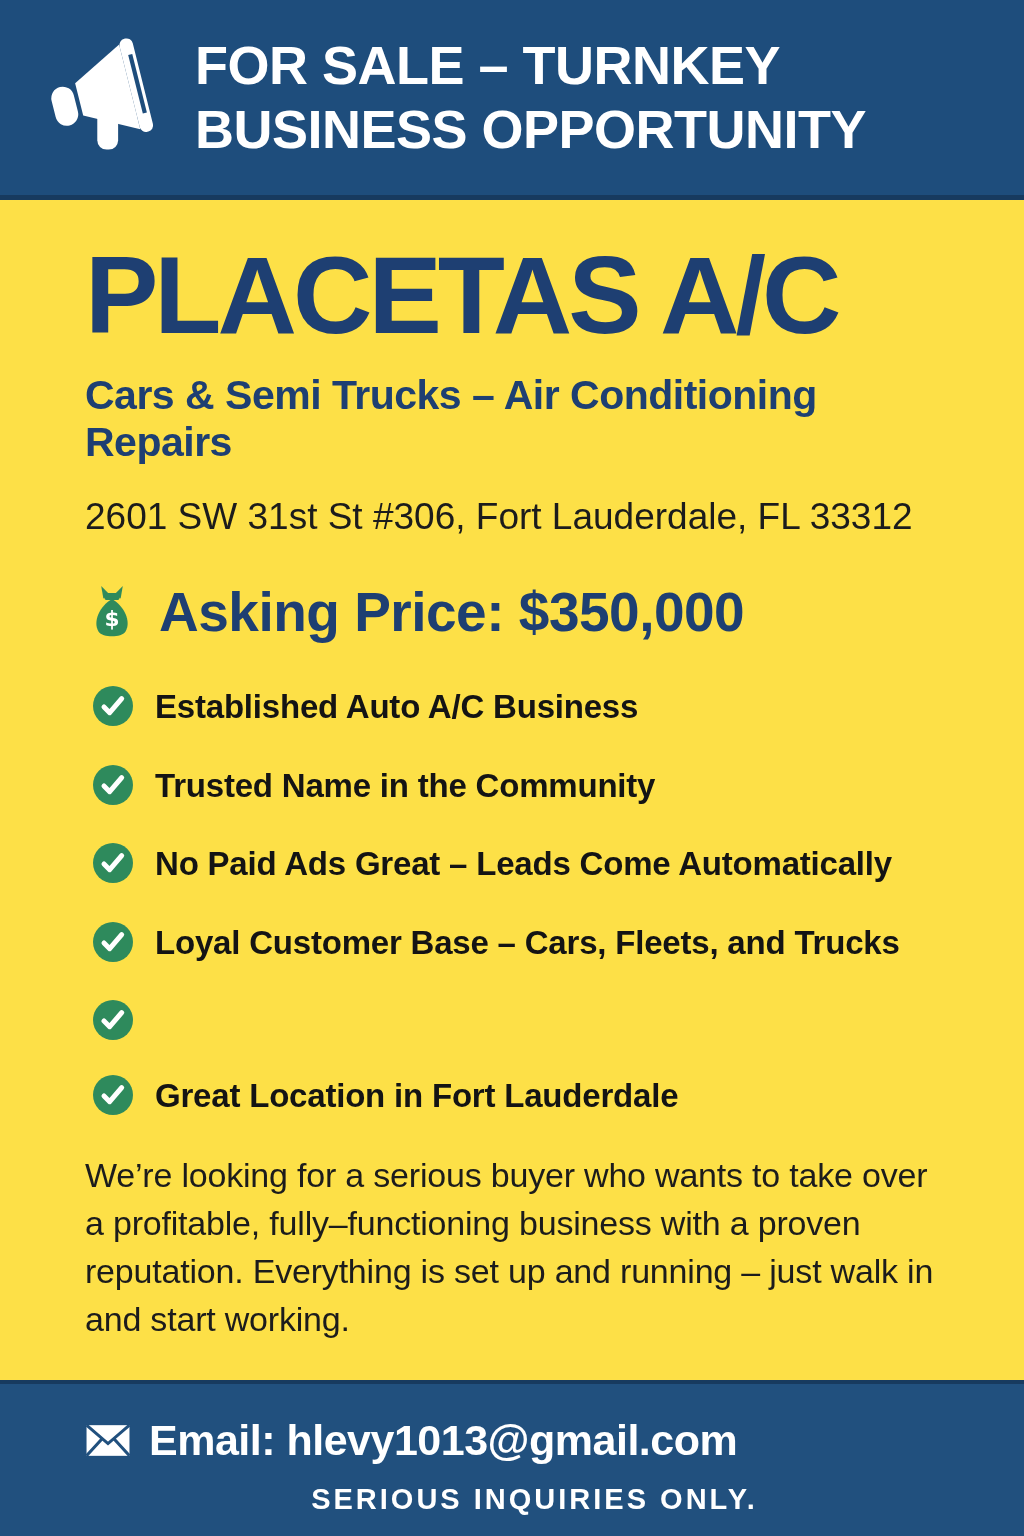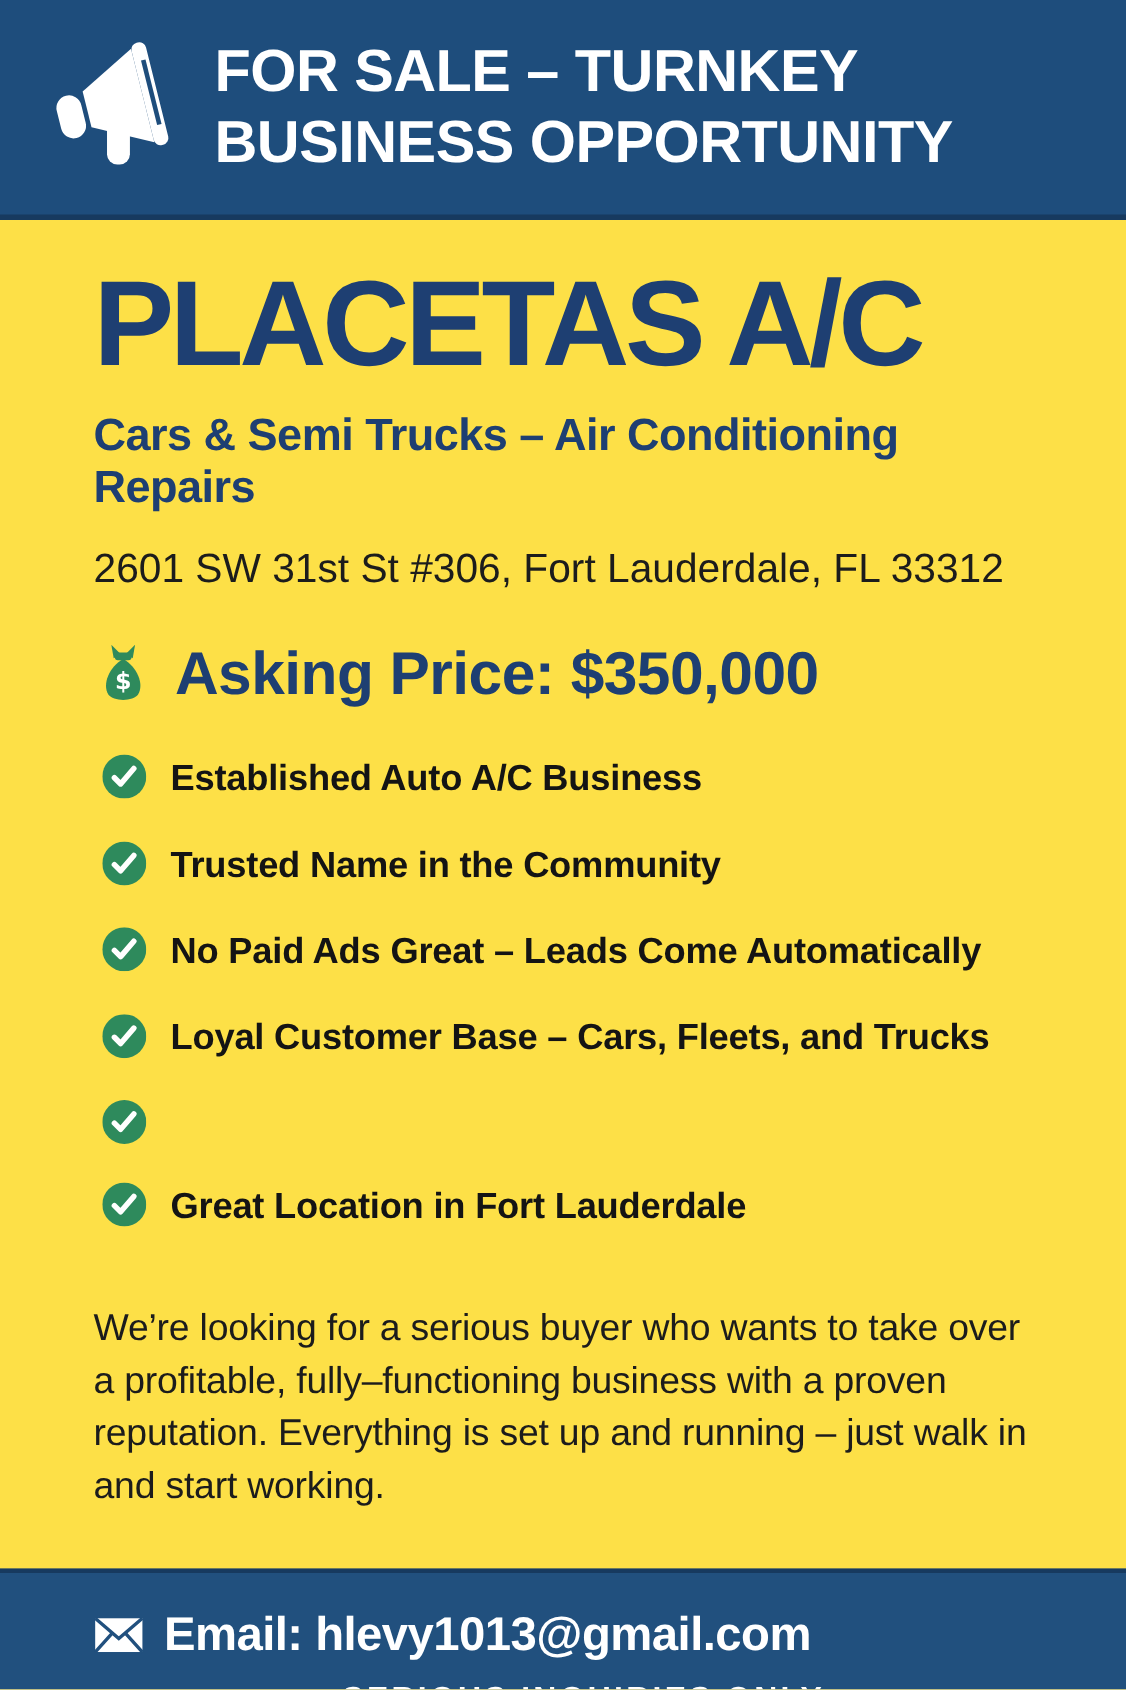--- a/index.html
+++ b/index.html
@@ -31,21 +31,21 @@
   }
   .banner-headline{
     color:#ffffff;
     font-size:54px;font-weight:800;
     line-height:1.18;
     letter-spacing:-0.5px;
     margin-left:22px;
   }
   
   .main{
-    padding:40px 70px 16px 85px;
+    padding:40px 70px 2px 85px;
     flex:1 1 auto;
   }
   .biz-title{
     color:#1e3f72;
     font-size:110px;
     font-weight:800;
     letter-spacing:-4px;
     line-height:1.0;
     margin:0;
   }
@@ -92,21 +92,21 @@
     font-size:33px;font-weight:700;
     line-height:1.38;
     margin-left:22px;
     max-width:780px;
     letter-spacing:-0.2px;
   }
   .description{
     color:#1c1c1c;
     font-size:34px;font-weight:400;
     line-height:1.42;
-    margin-top:64px;
+    margin-top:32px;
     max-width:905px;
     letter-spacing:-0.2px;
   }
   
   .banner-bottom{
     margin-top:auto;
     background:#21507e;
     border-top:4px solid #173a5f;
     height:199px;
     box-sizing:border-box;

